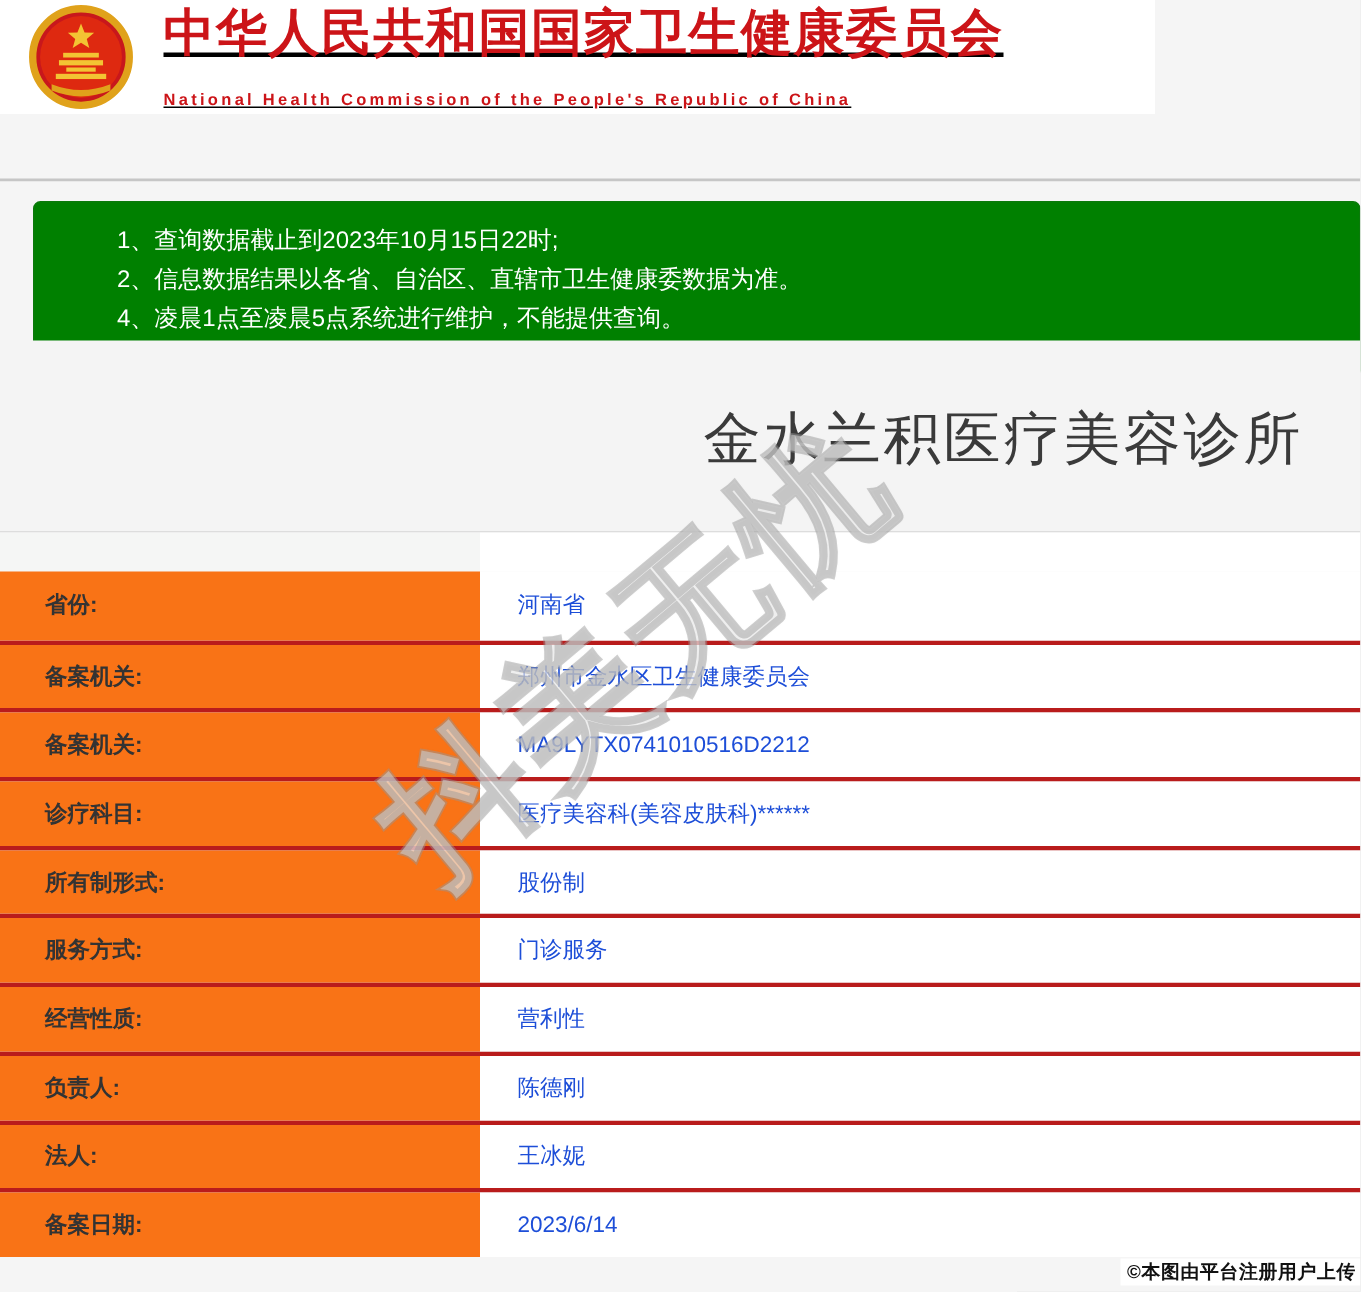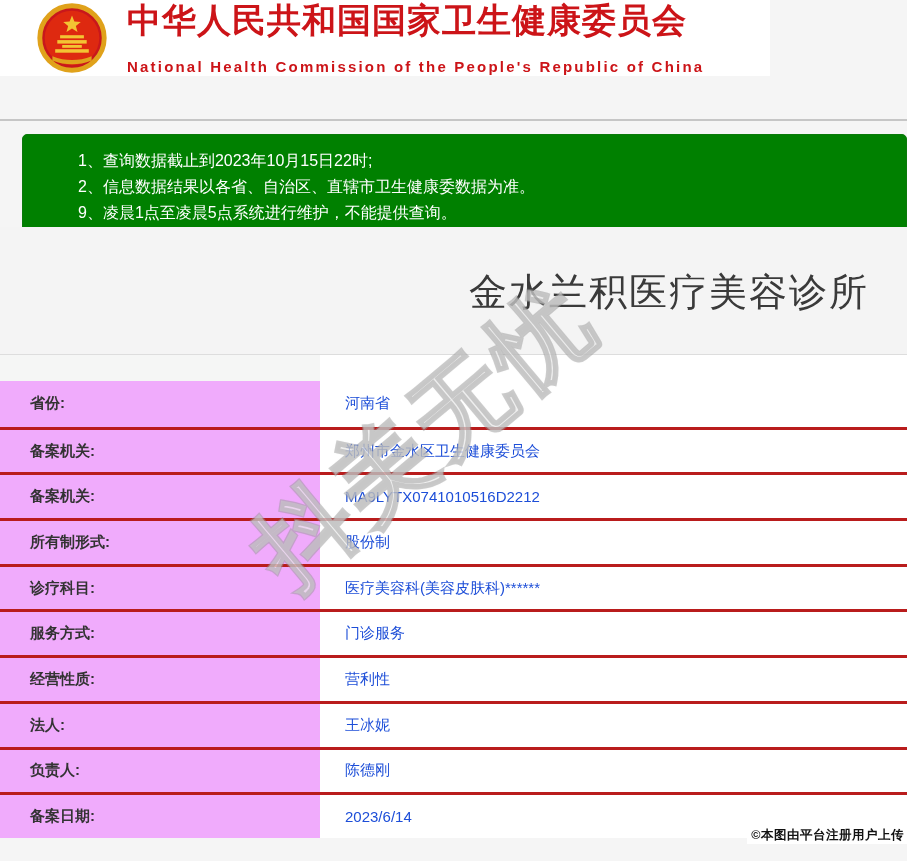--- a/index.html
+++ b/index.html
@@ -5,30 +5,30 @@
   * { margin:0; padding:0; box-sizing:border-box; }
   html,body { background:#e9e9e9; }
   body { font-family:"Liberation Sans","DejaVu Sans",sans-serif; }
   .page{
     position:relative; width:907px; height:861px; margin:0 auto;
     background:#f5f5f5; overflow:hidden;
   }
   
   .header{
     width:770px; height:76px; background:#ffffff;
-    display:flex; align-items:center; padding-left:29px;
+    display:flex; align-items:center; padding-left:11px;text-decoration:underline;
   }
   .emblem{ width:86px; height:70px; flex:0 0 auto; }
   .header-titles{ margin-left:12px; }
   .site-title{
     color:#cc1418; font-size:34px; font-weight:bold;
     letter-spacing:1px; line-height:1.15; white-space:nowrap;
   }
   .site-subtitle{
-    color:#cc1418; font-size:15px; font-weight:bold;
+    color:#cc1418; font-size:11px; font-weight:bold;
     letter-spacing:2.2px; margin-top:18px; white-space:nowrap;
   }
   
   .subbar{
     width:100%; height:45px; background:#f5f5f5;
     border-bottom:2px solid #c6c6c6;
   }
   
   .notice-wrap{ background:#f5f5f5; padding:13px 0 0 22px; height:106px; }
   .notice{
@@ -47,41 +47,41 @@
     font-size:38px; font-weight:500; color:#3a3a3a; letter-spacing:2px;
   }
   
   .info-table{ width:100%; }
   .t-spacer{ display:flex; height:26px; }
   .t-spacer .cell-l{ width:320px; background:#f5f6f5; }
   .t-spacer .cell-r{ flex:1; background:#ffffff; }
   .t-row{ display:flex; height:45.7px; }
   .t-row + .t-row{ border-top:3px solid #b91c1c; }
   .row-label{
-    width:320px; background:#f0abfc; color:#333333;
+    width:320px; background:#f97316; color:#333333;
     font-size:15px; font-weight:bold;
     display:flex; align-items:center; padding-left:30px;
   }
   .row-value{
     flex:1; background:#ffffff; color:#1d4ed8; font-size:15px;
     display:flex; align-items:center; padding-left:25px; white-space:nowrap;
   }
   
   .watermark{
     position:absolute; left:222px; top:372px; z-index:6;
     font-size:96px; font-weight:bold; letter-spacing:6px; white-space:nowrap;
     color:rgba(255,255,255,0.55);
     -webkit-text-stroke:2.5px rgba(150,150,150,0.45);
     text-shadow:0 0 2px rgba(150,150,150,0.35);
     transform:rotate(-40deg); transform-origin:center center;
     pointer-events:none;
   }
   
   .copyright{
-    position:absolute; right:0; bottom:17px; z-index:8;
+    position:absolute; right:0; bottom:4px; z-index:8;
     background:#ffffff; color:#111111;
     font-size:12.5px; font-weight:bold; letter-spacing:0.5px;
     padding:2px 3px 2px 4px; line-height:14px;
   }
 </style>
 </head>
 <body>
 
 <div class="page">
 
@@ -102,21 +102,21 @@
       <div class="site-subtitle">National Health Commission of the People's Republic of China</div>
     </div>
   </div>
 
   <div class="subbar"></div>
 
   <div class="notice-wrap">
     <div class="notice">
       <div class="notice-line">1、查询数据截止到2023年10月15日22时;</div>
       <div class="notice-line">2、信息数据结果以各省、自治区、直辖市卫生健康委数据为准。</div>
-      <div class="notice-line">9、凌晨1点至凌晨5点系统进行维护，不能提供查询。</div>
+      <div class="notice-line">4、凌晨1点至凌晨5点系统进行维护，不能提供查询。</div>
     </div>
   </div>
 
   <div class="title-section">
     <span class="facility-name">金水兰积医疗美容诊所</span>
   </div>
 
   <div class="info-table">
     <div class="t-spacer">
       <div class="cell-l"></div>
@@ -129,42 +129,42 @@
     </div>
     <div class="t-row">
       <div class="row-label">备案机关:</div>
       <div class="row-value">郑州市金水区卫生健康委员会</div>
     </div>
     <div class="t-row">
       <div class="row-label">备案机关:</div>
       <div class="row-value">MA9LYTX0741010516D2212</div>
     </div>
     <div class="t-row">
+      <div class="row-label">诊疗科目:</div>
+      <div class="row-value">医疗美容科(美容皮肤科)******</div>
+    </div>
+    <div class="t-row">
       <div class="row-label">所有制形式:</div>
       <div class="row-value">股份制</div>
-    </div>
-    <div class="t-row">
-      <div class="row-label">诊疗科目:</div>
-      <div class="row-value">医疗美容科(美容皮肤科)******</div>
     </div>
     <div class="t-row">
       <div class="row-label">服务方式:</div>
       <div class="row-value">门诊服务</div>
     </div>
     <div class="t-row">
       <div class="row-label">经营性质:</div>
       <div class="row-value">营利性</div>
     </div>
     <div class="t-row">
+      <div class="row-label">负责人:</div>
+      <div class="row-value">陈德刚</div>
+    </div>
+    <div class="t-row">
       <div class="row-label">法人:</div>
       <div class="row-value">王冰妮</div>
-    </div>
-    <div class="t-row">
-      <div class="row-label">负责人:</div>
-      <div class="row-value">陈德刚</div>
     </div>
     <div class="t-row">
       <div class="row-label">备案日期:</div>
       <div class="row-value">2023/6/14</div>
     </div>
   </div>
 
   <div class="watermark">抖美无忧</div>
 
   <div class="copyright">©本图由平台注册用户上传</div>

